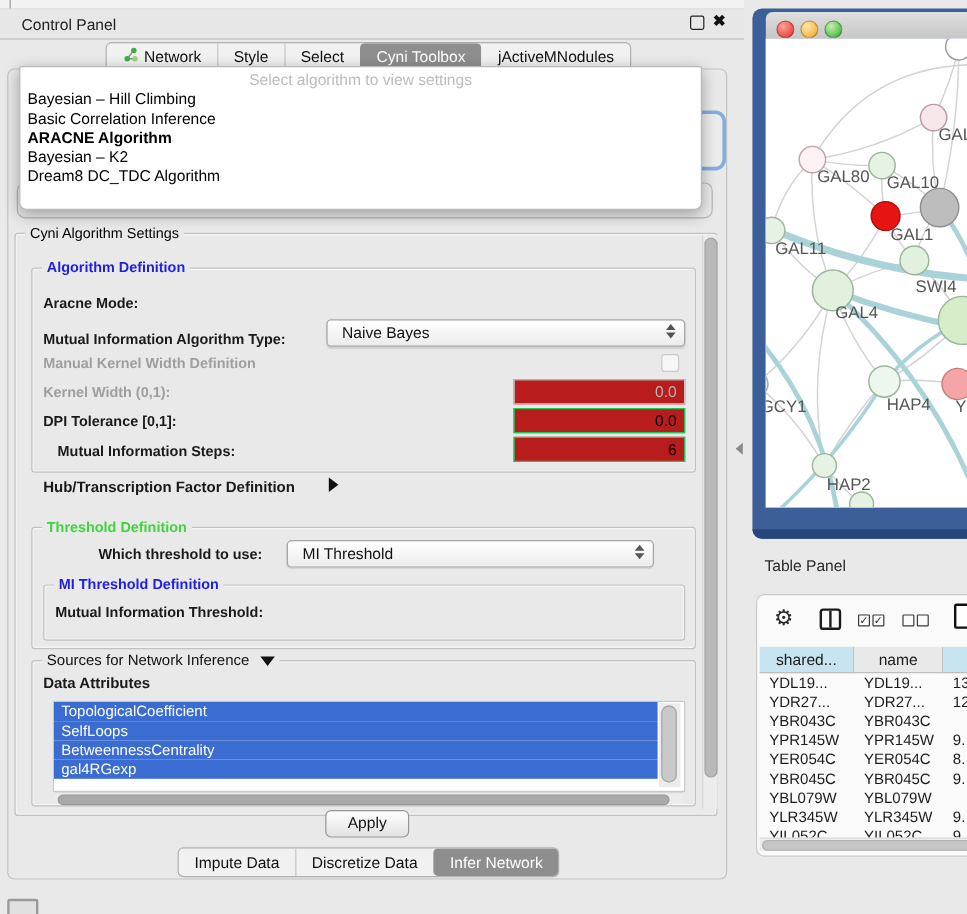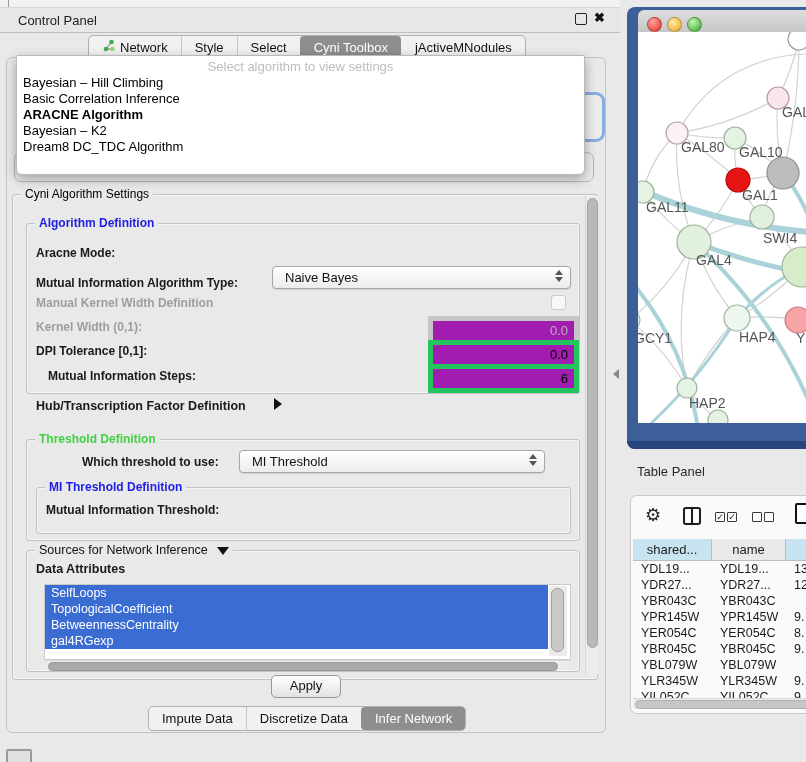--- a/index.html
+++ b/index.html
@@ -42,21 +42,21 @@
   .lbl{position:absolute;font-size:12px;font-weight:bold;color:#1a1a1a;white-space:nowrap;}
   .lbl.gray{color:#9e9e9e;}
   
   .combo{position:absolute;height:21px;background:linear-gradient(#ffffff,#ececec);border:1px solid #a6a6a6;
          border-radius:4px;font-size:13px;color:#111;line-height:21px;padding-left:12px;
          box-shadow:0 1px 1px rgba(0,0,0,.1);}
   .stepper{position:absolute;right:7px;top:3px;display:flex;flex-direction:column;gap:2px;}
   .stepper i{display:block;width:0;height:0;border-left:4px solid transparent;border-right:4px solid transparent;}
   .stepper i.up{border-bottom:5px solid #555;}
   .stepper i.dn{border-top:5px solid #555;}
-  .field{position:absolute;height:19px;background:#a21caf;border:5px solid #22c55e;font-size:13px;color:#000;
+  .field{position:absolute;height:19px;background:#b91c1c;border:1px solid #22c55e;font-size:13px;color:#000;
          text-align:right;padding-right:6px;line-height:19px;}
   .field.disabled{border-color:#c6c6c6;color:#b5b5b5;}
   .checkbox{position:absolute;width:13px;height:13px;border:1.5px solid #cacaca;border-radius:3px;background:#f7f7f7;}
   .tri-right{display:inline-block;width:0;height:0;border-top:6px solid transparent;border-bottom:6px solid transparent;border-left:8px solid #111;}
   .tri-down{display:inline-block;width:0;height:0;border-left:6px solid transparent;border-right:6px solid transparent;border-top:8px solid #111;}
   
   .sb-v{position:absolute;background:#ececec;border-left:1px solid #d8d8d8;}
   .sb-v .thumb{position:absolute;left:1px;width:9px;background:#b9b9b9;border:1px solid #a2a2a2;border-radius:6px;}
   .sb-h{position:absolute;background:#ececec;border-top:1px solid #d8d8d8;}
   .sb-h .thumb{position:absolute;top:1px;height:7px;background:#a9a9a9;border:1px solid #979797;border-radius:5px;}
@@ -199,22 +199,22 @@
   <span class="lbl" style="left:46px;top:503px;">Mutual Information Threshold:</span>
 
   <div class="grp" style="left:26px;top:550px;width:552px;height:120px;">
     <span class="legend" style="font-size:12.5px;color:#111;">
       <span>Sources for Network Inference</span>
       <span class="tri-down" style="margin-left:6px;vertical-align:-1px;"></span>
     </span>
   </div>
   <span class="lbl" style="left:36px;top:562px;font-size:12.5px;">Data Attributes</span>
   <div class="abs" id="attr-list">
+      <div class="li">TopologicalCoefficient</div>
       <div class="li">SelfLoops</div>
-      <div class="li">TopologicalCoefficient</div>
       <div class="li">BetweennessCentrality</div>
       <div class="li">gal4RGexp</div>
     </div>
   <div class="sb-v abs" style="left:549px;top:586px;width:18px;height:70px;border:none;">
     <div class="thumb" style="left:2px;top:2px;height:62px;width:11px;background:#c9c9c9;"></div>
   </div>
   <div class="sb-h abs" style="left:46px;top:660px;width:523px;height:9px;">
     <div class="thumb" style="left:2px;width:508px;"></div>
   </div>
 

